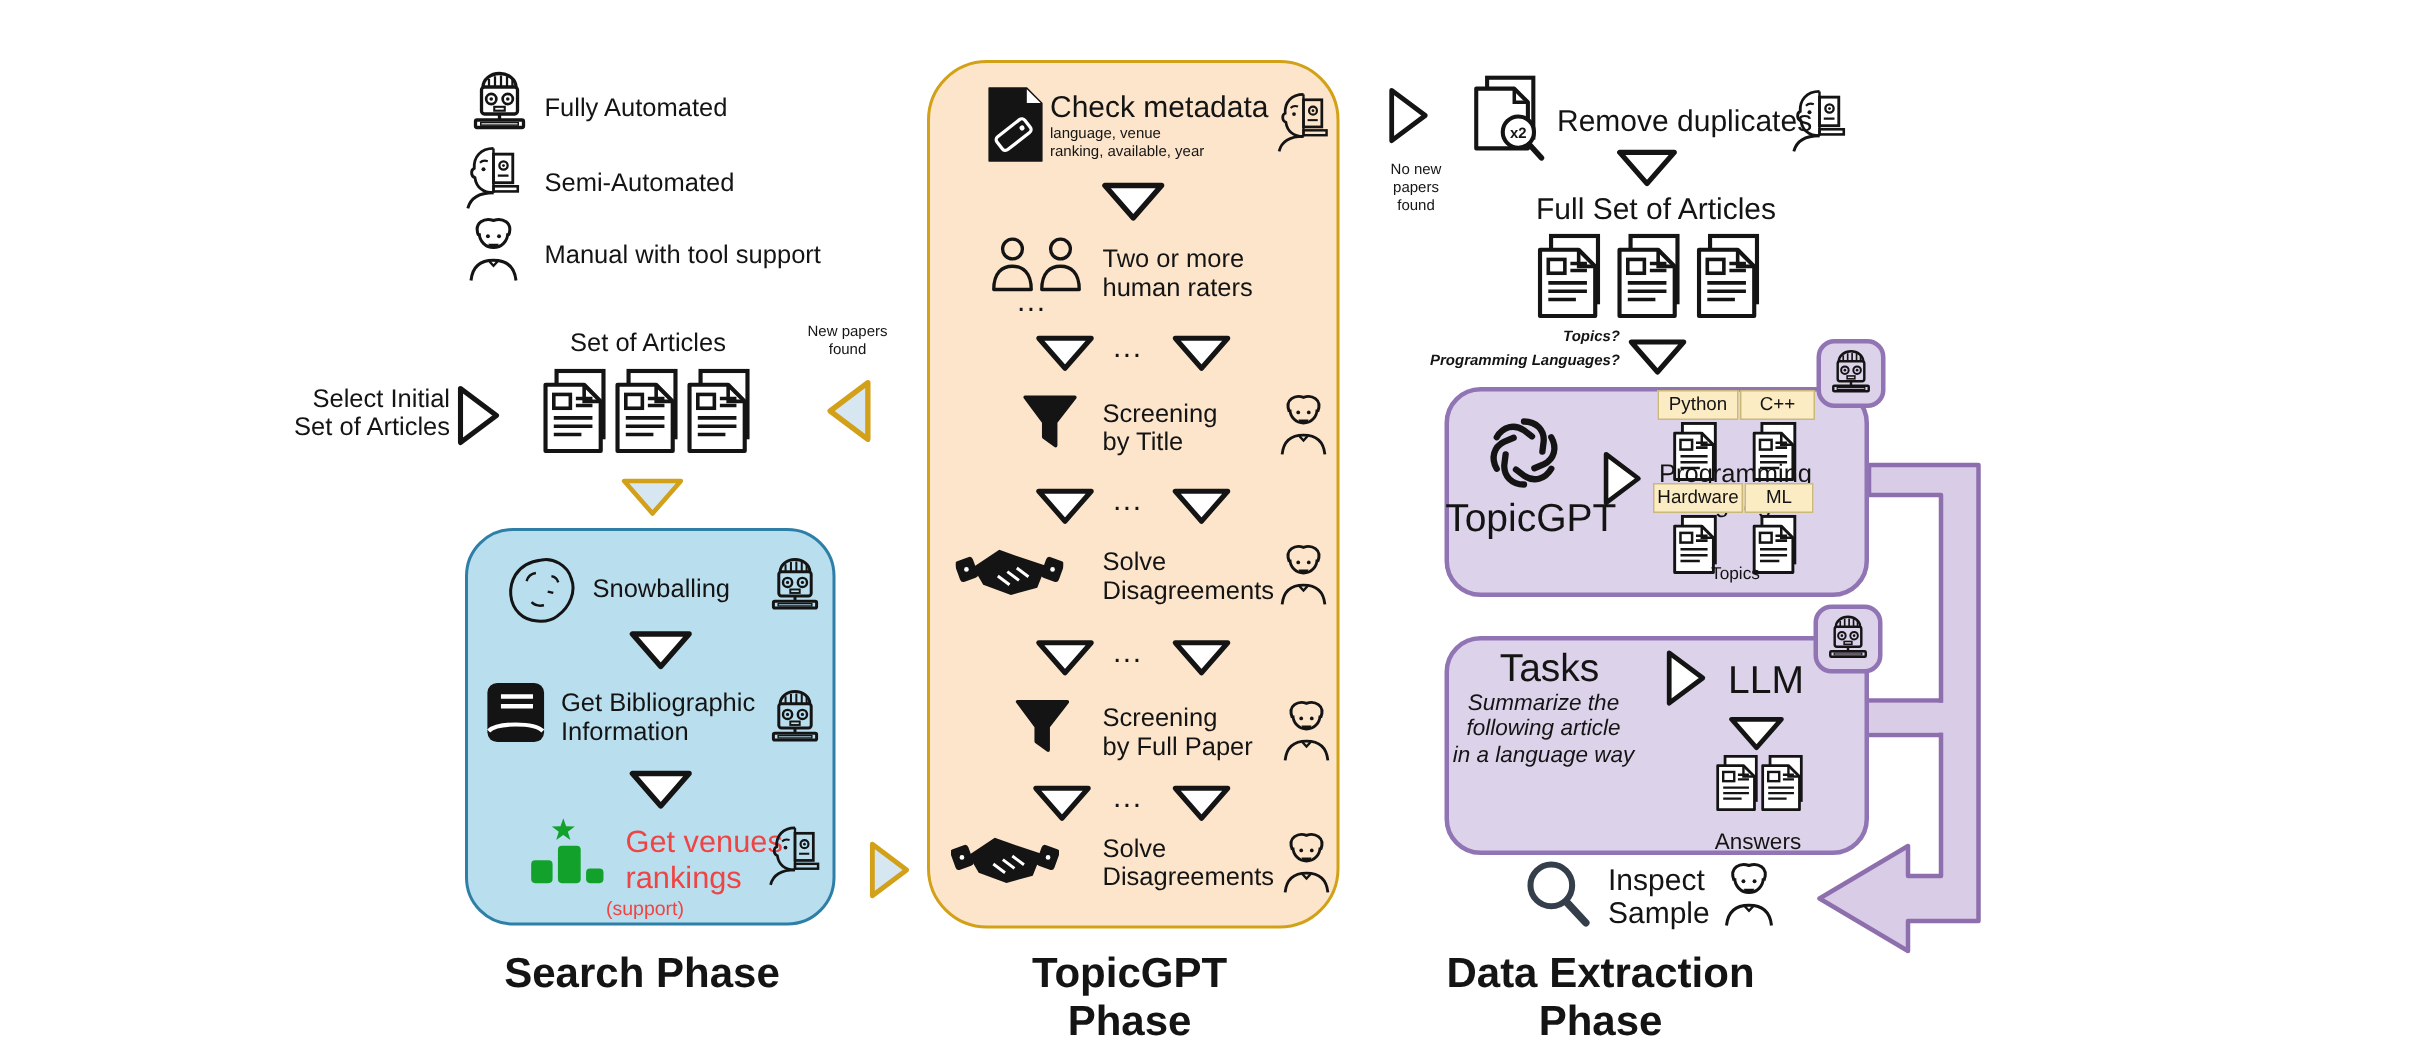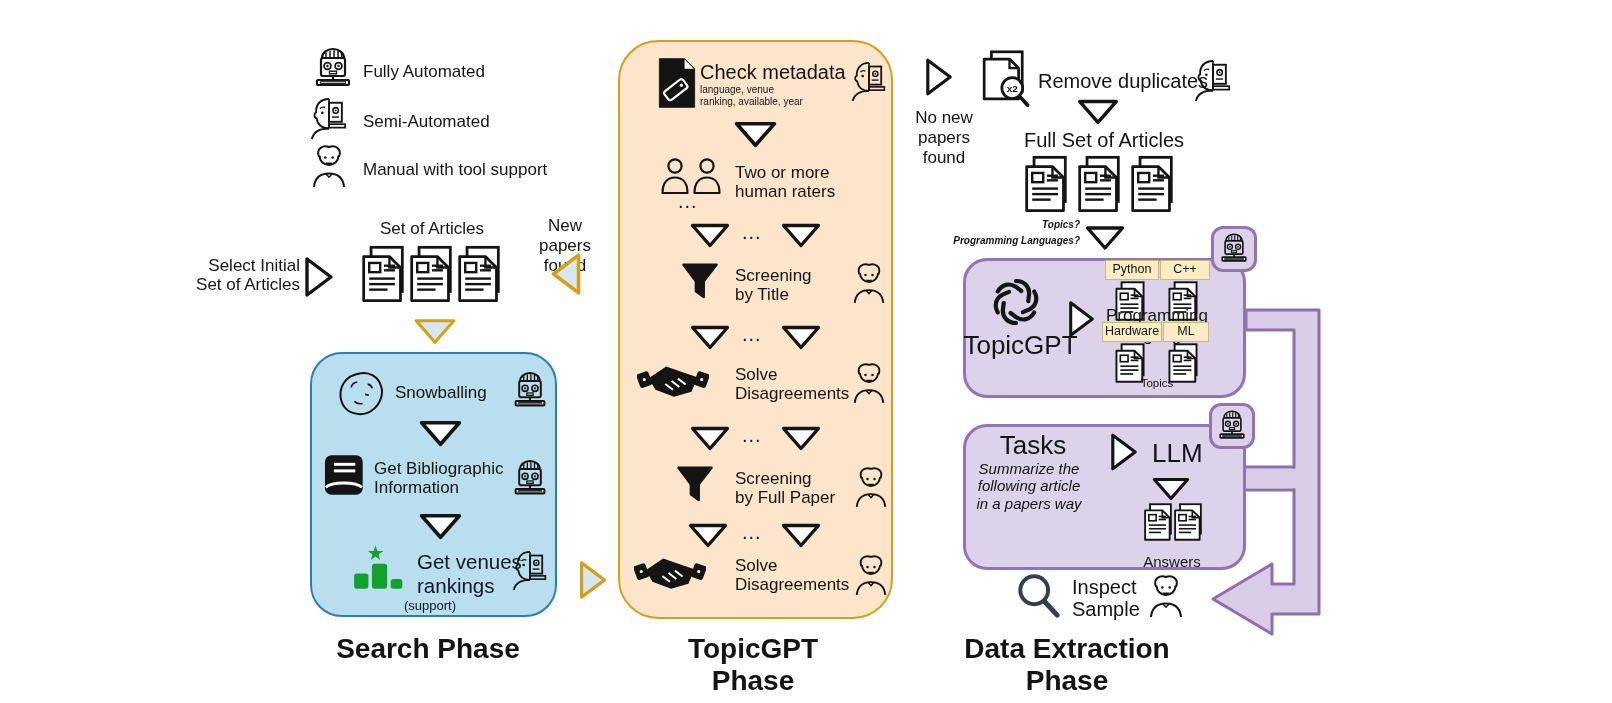--- a/index.html
+++ b/index.html
@@ -2,27 +2,27 @@
 <html><head>
 <meta charset="utf-8">
 <style>
   html,body{margin:0;padding:0;background:#fff;}
   .canvas{position:relative;width:1612px;height:703px;background:#fff;overflow:hidden;
           font-family:"Liberation Sans", sans-serif;color:#141414;}
   .abs{position:absolute;}
   .txt{font-size:17px;line-height:1.12;}
   .big{font-size:20px;line-height:1.1;}
   .sm{font-size:10px;line-height:1.15;}
-  .tiny{font-size:17px;line-height:1.18;}
+  .tiny{font-size:10px;line-height:1.18;}
   .xl{font-size:26px;}
   .c{text-align:center;}
   .r{text-align:right;}
   .it{font-style:italic;}
   .w6{font-weight:600;}
-  .grn{color:#0f172a;}
+  .grn{color:#ef4444;}
   .phase{font-size:28px;font-weight:bold;}
   .bluebox{background:#B9DEEE;border:2.5px solid #2E7FA8;border-radius:32px;}
   .orangebox{background:#FCE5CB;border:2.5px solid #D3A118;border-radius:40px;}
   .purplebox{background:#DCD2EA;border:3px solid #9174B4;border-radius:24px;}
   .badge{background:#DCD2EA;border:3px solid #9174B4;border-radius:12px;display:flex;align-items:center;justify-content:center;}
   .tag{background:#FBECC3;border:1.5px solid #CBB97A;font-size:12.5px;text-align:center;line-height:17px;}
   .t-black{fill:#fff;stroke:#141414;stroke-width:4;stroke-linejoin:round;}
   .t-black-thin{fill:#fff;stroke:#141414;stroke-width:3.4;stroke-linejoin:round;}
   .t-or{fill:#D7E7F2;stroke:#D2A019;stroke-width:3.4;stroke-linejoin:round;}
   .dots{font-size:20px;letter-spacing:1px;}
@@ -436,21 +436,21 @@
     <div class="abs purplebox" style="left:963px;top:424px;width:277px;height:140px"></div>
     <div class="abs badge" style="left:1209px;top:403px;width:40px;height:40px">
       <svg width="30" height="34">
           <use href="#i-robot"></use>
         </svg>
     </div>
     <div class="abs xl c" style="left:973px;top:430px;width:120px">Tasks</div>
     <div class="abs it c" style="left:959px;top:460px;width:140px;font-size:15px;line-height:1.15">
       <div>Summarize the</div>
       <div>following article</div>
-      <div>in a papers way</div>
+      <div>in a language way</div>
     </div>
     <svg class="abs t-black-thin" style="left:1110px;top:430px" width="28" height="44">
         <use href="#i-tri-r"></use>
       </svg>
     <div class="abs xl" style="left:1152px;top:438px">LLM</div>
     <svg class="abs t-black" style="left:1152px;top:476px" width="38" height="26">
         <use href="#i-tri-d"></use>
       </svg>
     <svg class="abs" style="left:1142px;top:503px" width="32" height="38">
         <use href="#i-doc"></use>

